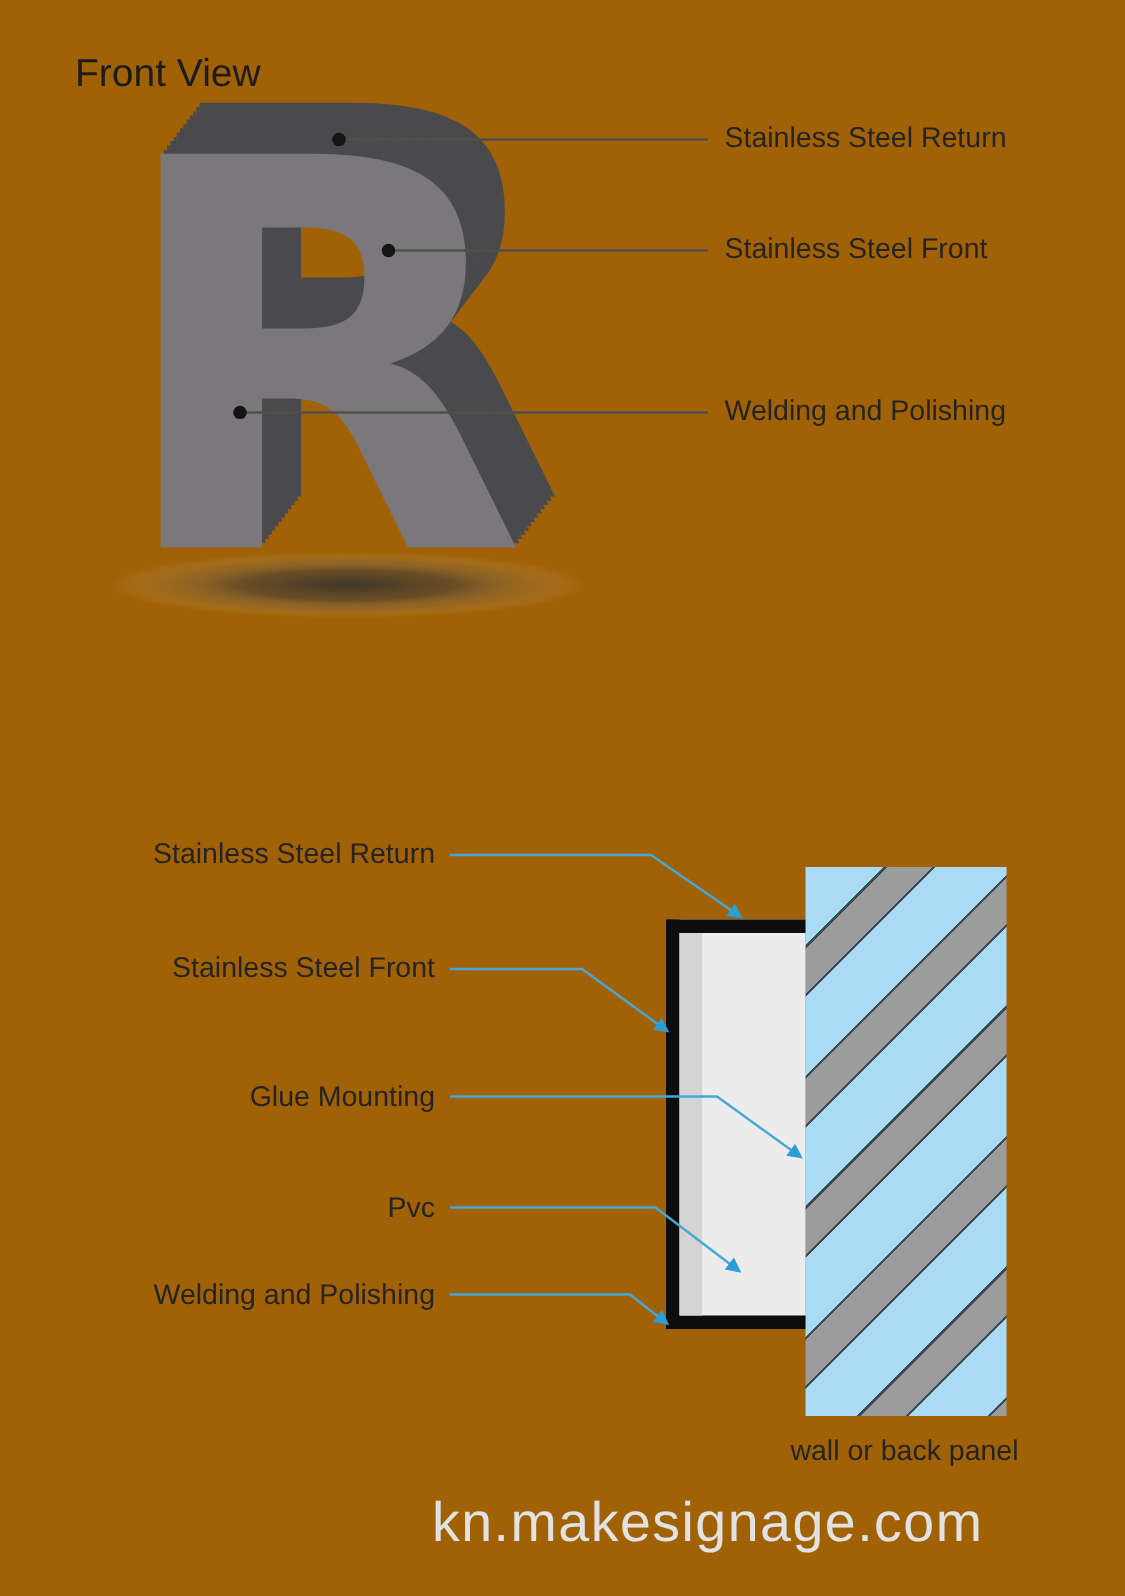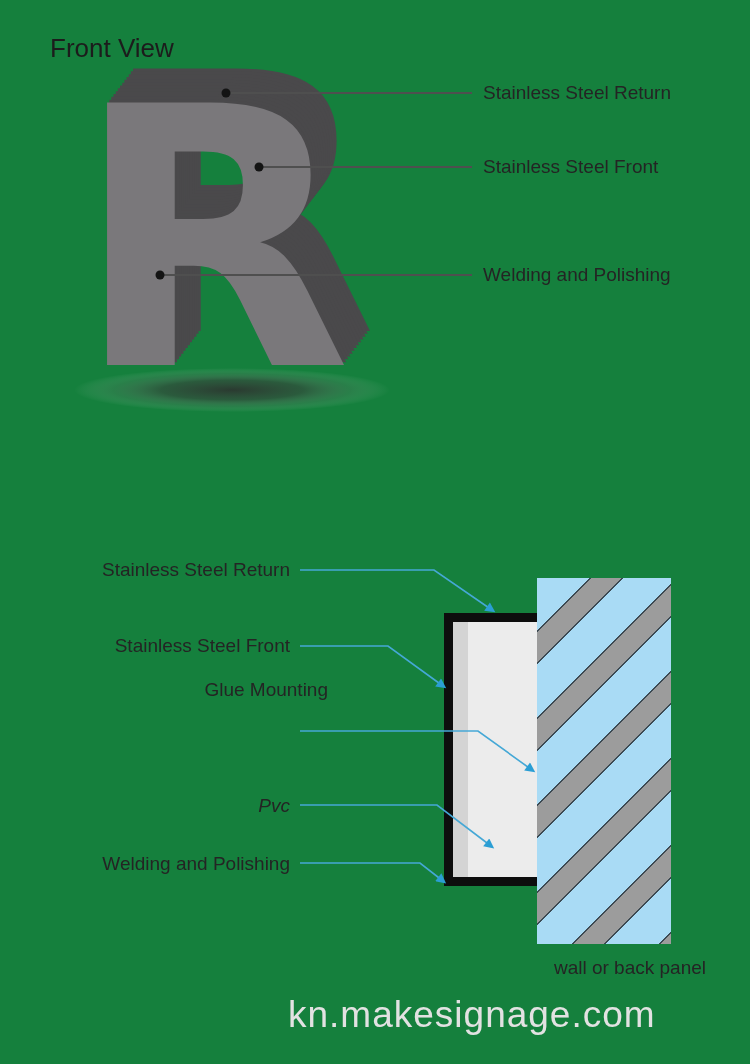--- a/index.html
+++ b/index.html
@@ -1,19 +1,19 @@
 <!DOCTYPE html>
 <html><head>
 <meta charset="utf-8">
 <style>
   html,body{margin:0;padding:0;background:#ffffff;}
   .page{
     position:relative;
     width:750px;height:1064px;
-    background:#15803d;
+    background:#a16207;
     overflow:hidden;
     font-family:"Liberation Sans", sans-serif;
     color:#222222;
   }
   .view-title{
     position:absolute;
     left:50px;
     font-size:26px;
     color:#1c1c1c;
     white-space:nowrap;
@@ -66,21 +66,21 @@
   .section-box .inner-strip{
     position:absolute;
     left:0;top:0;
     width:15px;height:100%;
     background:#d4d4d4;
   }
   .wall-label{
     position:absolute;
     left:500px;top:956px;
     width:206px;
-    text-align:right;
+    text-align:center;
     font-size:19px;
     line-height:24px;
     color:#242424;
     white-space:nowrap;
     z-index:6;
   }
   .watermark{
     position:absolute;
     left:288px;top:994px;
     font-size:37px;
@@ -104,22 +104,22 @@
 
   <div class="view-title" style="top:33px;">Front View</div>
 
   <div class="flabel" style="top:81px;">Stainless Steel Return</div>
   <div class="flabel" style="top:155px;">Stainless Steel Front</div>
   <div class="flabel" style="top:263px;">Welding and Polishing</div>
 
 
   <div class="slabel" style="top:558px;">Stainless Steel Return</div>
   <div class="slabel" style="top:634px;">Stainless Steel Front</div>
-  <div class="slabel" style="top:678px;padding-left:38px;">Glue Mounting</div>
-  <div class="slabel" style="top:794px;font-style:italic;">Pvc</div>
+  <div class="slabel" style="top:720px;">Glue Mounting</div>
+  <div class="slabel" style="top:794px;">Pvc</div>
   <div class="slabel" style="top:852px;">Welding and Polishing</div>
 
   <div class="wall"></div>
 
   <div class="section-box">
     <div class="inner-strip"></div>
   </div>
 
   <div class="wall-label">wall or back panel</div>
 

